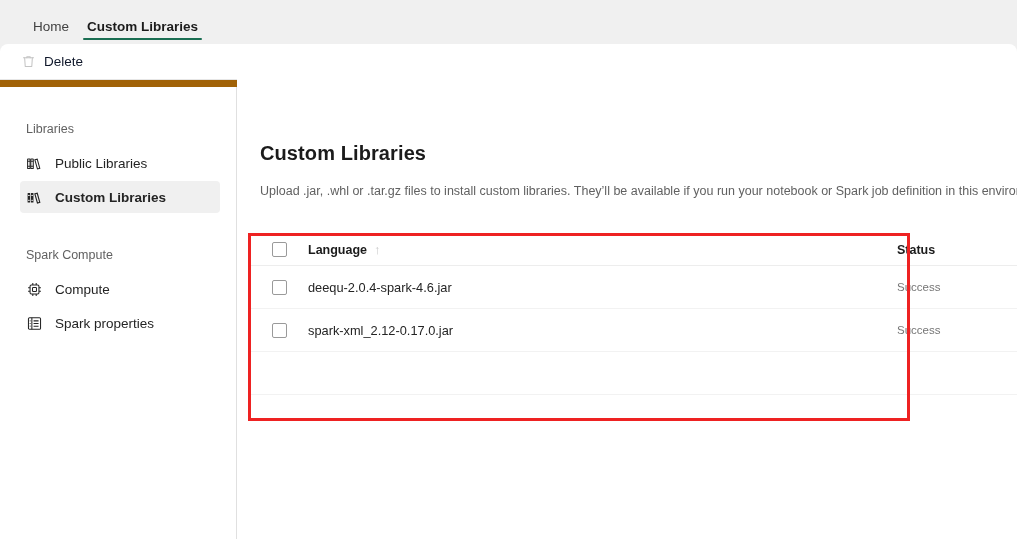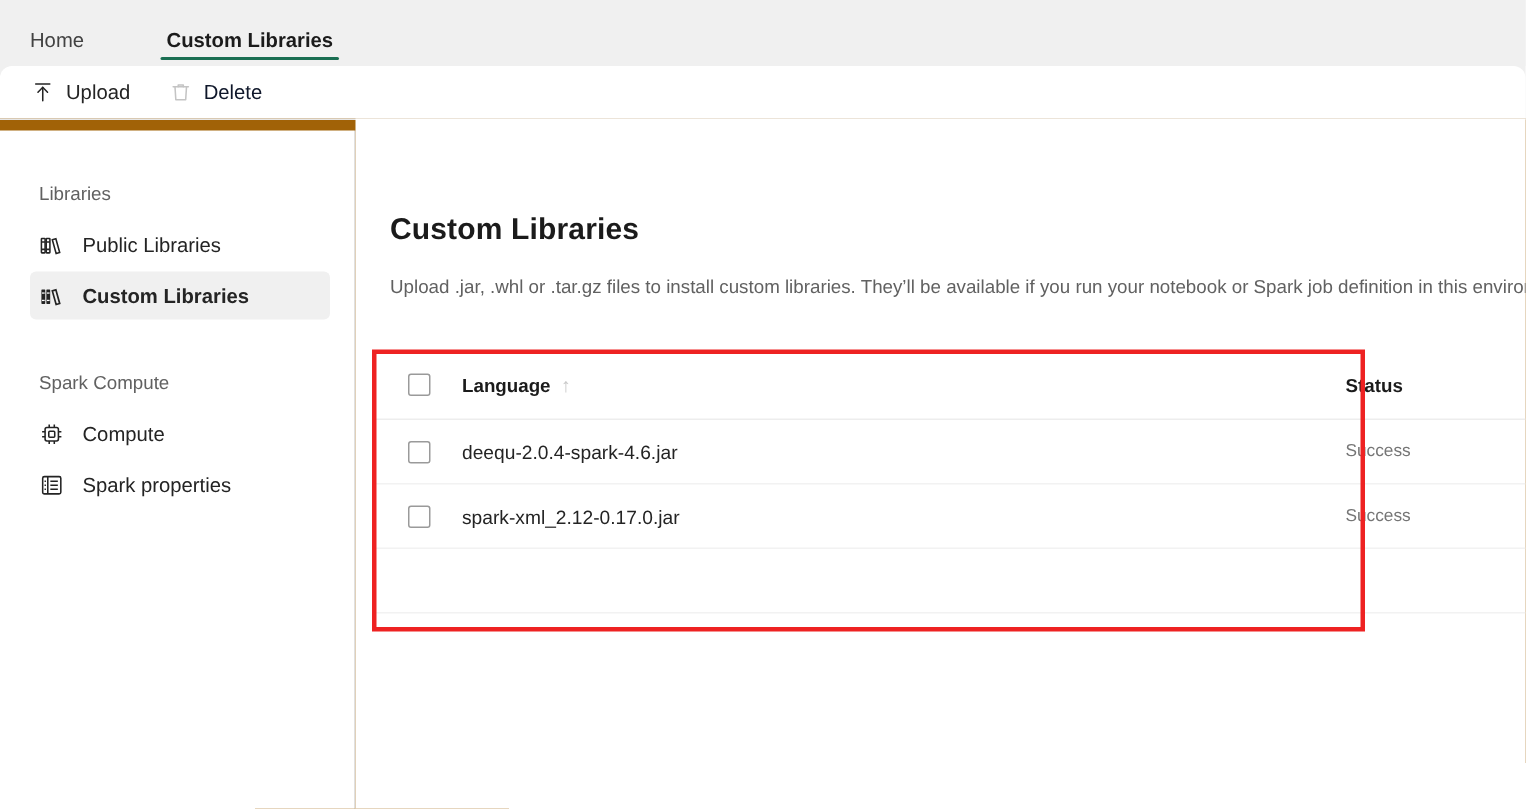--- a/index.html
+++ b/index.html
@@ -22,23 +22,22 @@
   }
 
   
   .tabbar {
     position: absolute;
     left: 0; top: 0;
     width: 1017px; height: 44px;
     background: #f0f0f0;
     display: flex;
     align-items: flex-end;
-    padding-left: 11px;
-    box-sizing: border-box;
-    gap: 37px;
+    padding-left: 24px;
+    box-sizing: border-box;
   }
   .tab {
     font-size: 13.5px;
     color: #424242;
     padding: 0 9px 9px 9px;
     line-height: 16px;
     cursor: pointer;
     white-space: nowrap;
   }
   .tab.active {
@@ -176,21 +175,21 @@
     left: 13px; top: 155px;
     width: 767px;
   }
   .trow {
     display: flex;
     align-items: center;
     height: 43px;
     box-sizing: border-box;
   }
   .trow.header {
-    height: 46px;
+    height: 32px;
     border-bottom: 1px solid #ededed;
   }
   .trow.data {
     border-bottom: 1px solid #f2f2f2;
   }
   .cell-check {
     width: 56px;
     flex: 0 0 56px;
     display: flex;
     align-items: center;
@@ -256,30 +255,20 @@
 
 <div class="app">
 
   <div class="tabbar">
     <div class="tab">Home</div>
     <div class="tab active">Custom Libraries</div>
   </div>
 
   <div class="toolbar">
 
-    <div class="tbtn">
-      <span class="icon">
-        <svg width="15" height="15" viewBox="0 0 16 16" fill="none" stroke="#242424" stroke-width="1.1" stroke-linecap="round">
-          <path d="M3 2.2 H13"></path>
-          <path d="M8 14 V4.6"></path>
-          <path d="M4.6 8 L8 4.5 L11.4 8"></path>
-        </svg>
-      </span>
-      <span>Upload</span>
-    </div>
 
 
     <div class="tbtn disabled">
       <span class="icon">
         <svg width="15" height="15" viewBox="0 0 16 16" fill="none" stroke="#c4c4c4" stroke-width="1.1" stroke-linecap="round" stroke-linejoin="round">
           <path d="M2.6 4.1 H13.4"></path>
           <path d="M6.2 4.1 V2.9 H9.8 V4.1"></path>
           <path d="M3.9 4.1 L4.5 13.3 H11.5 L12.1 4.1"></path>
         </svg>
       </span>

